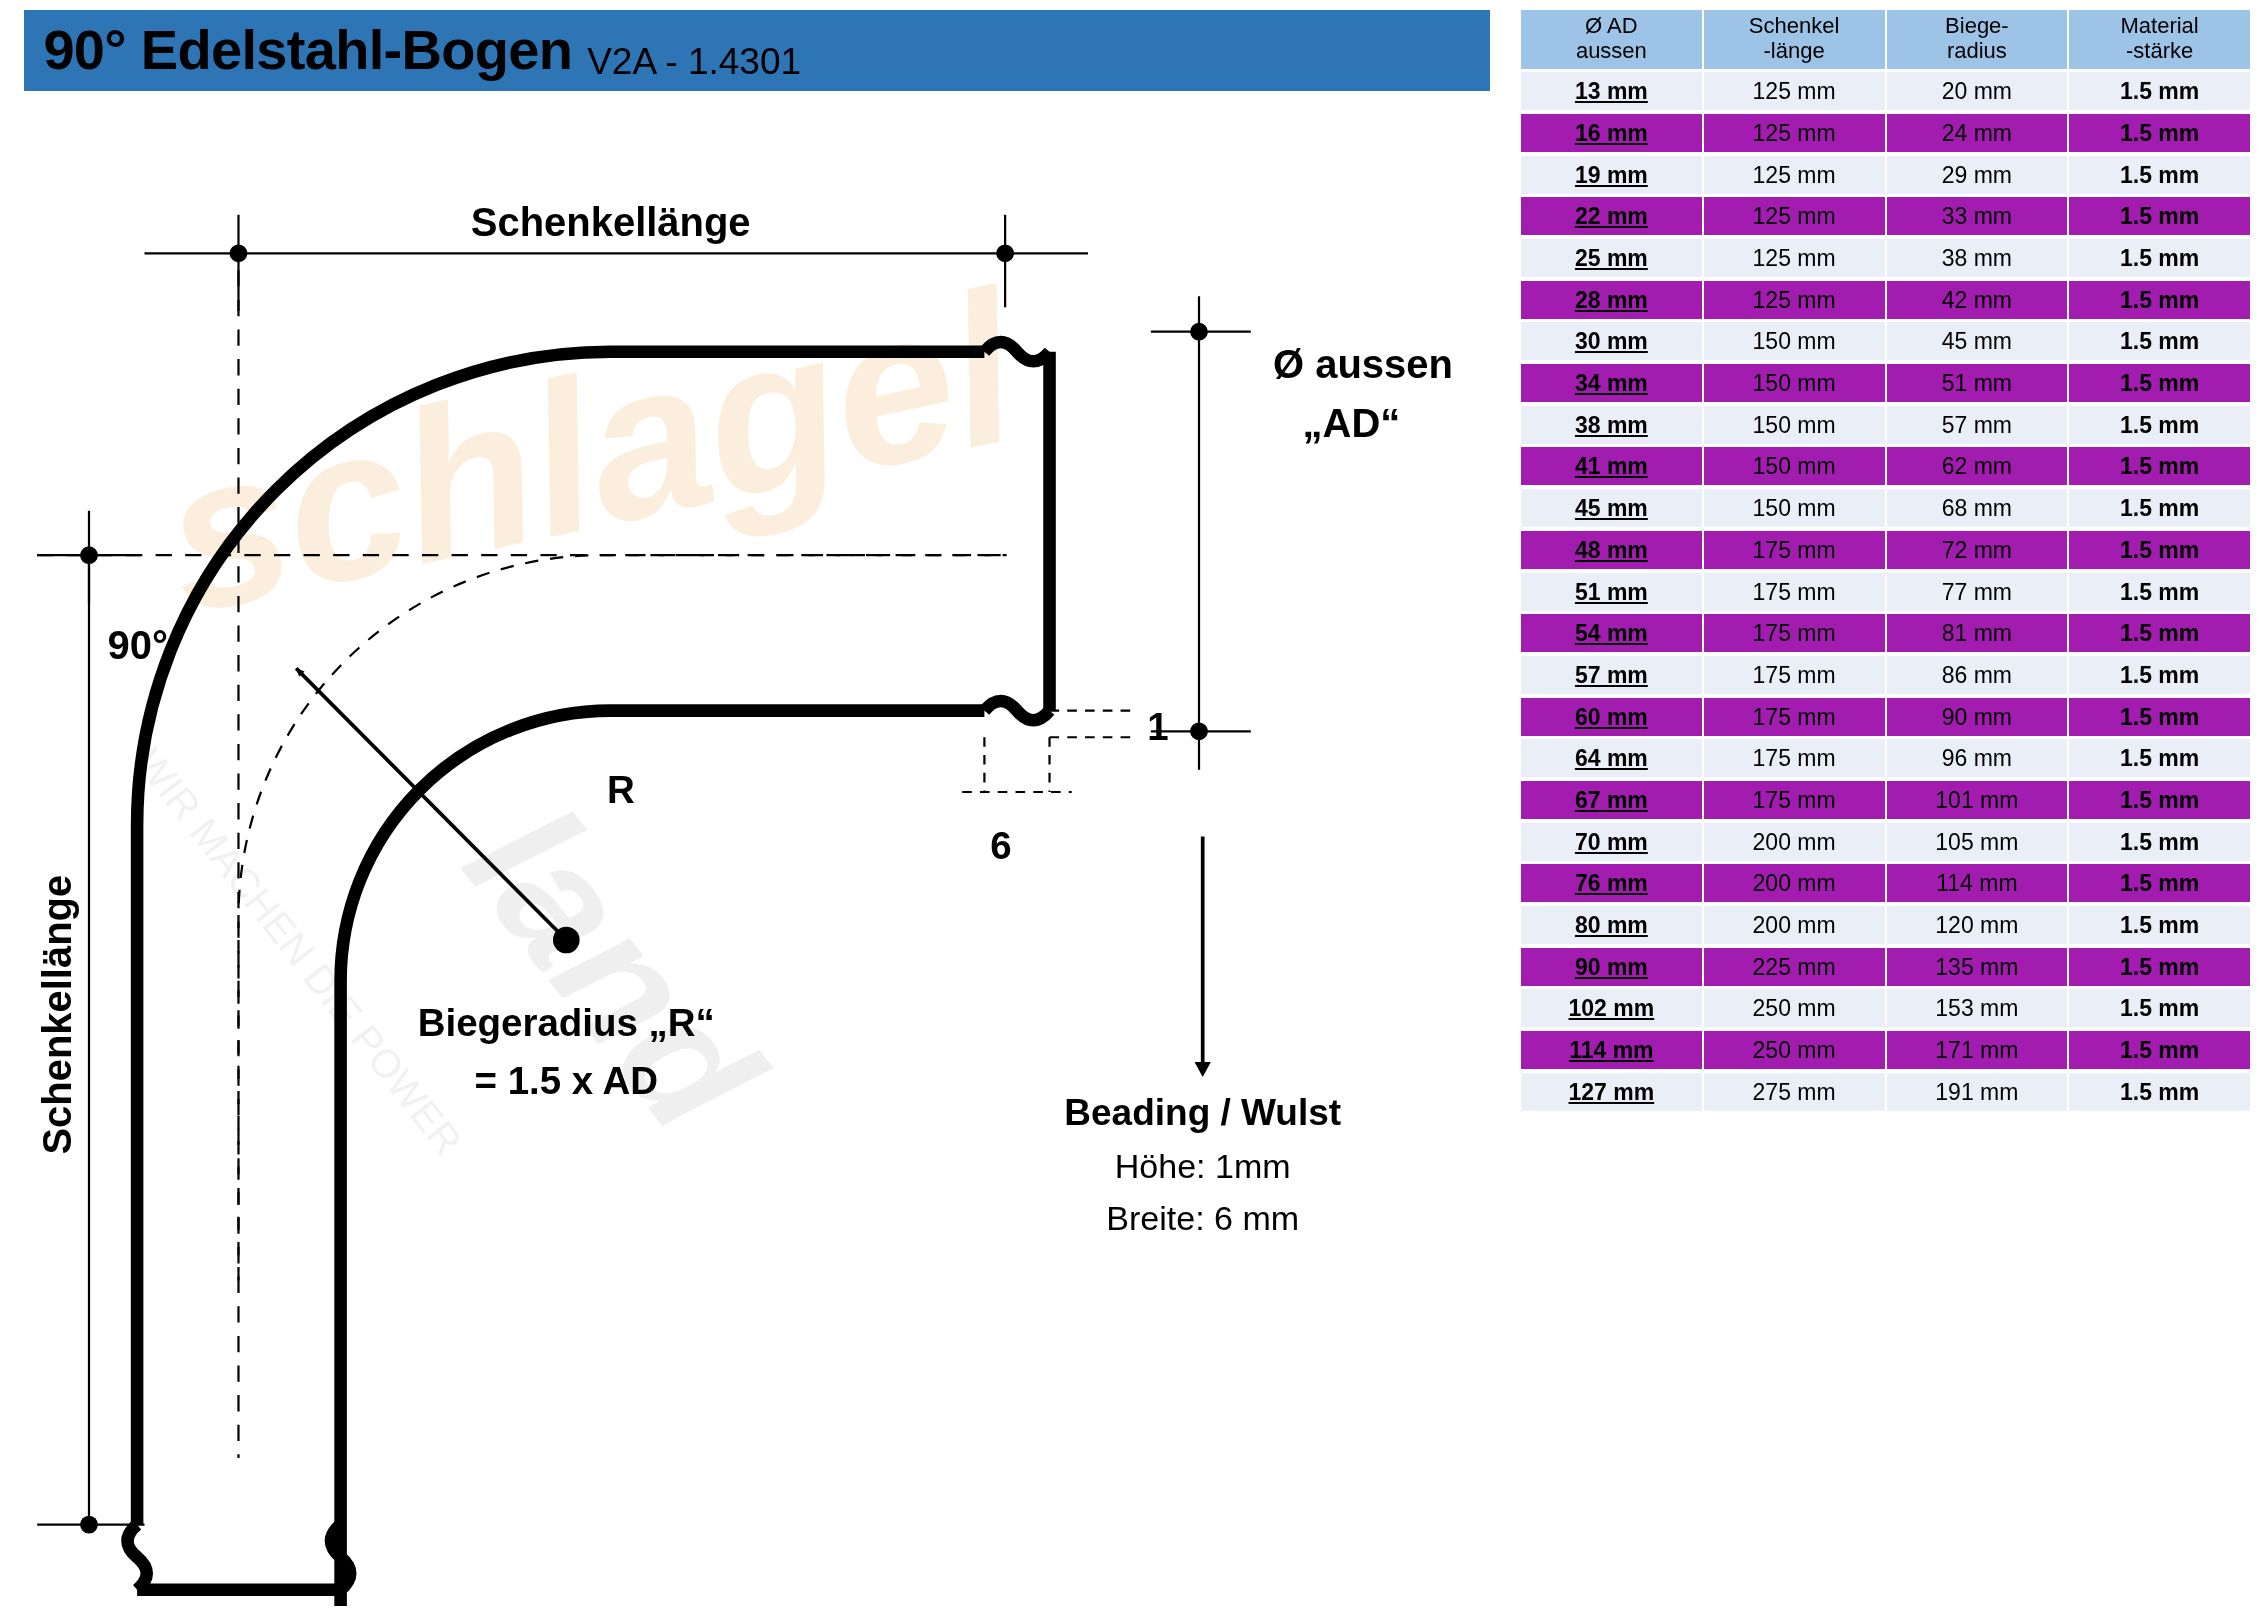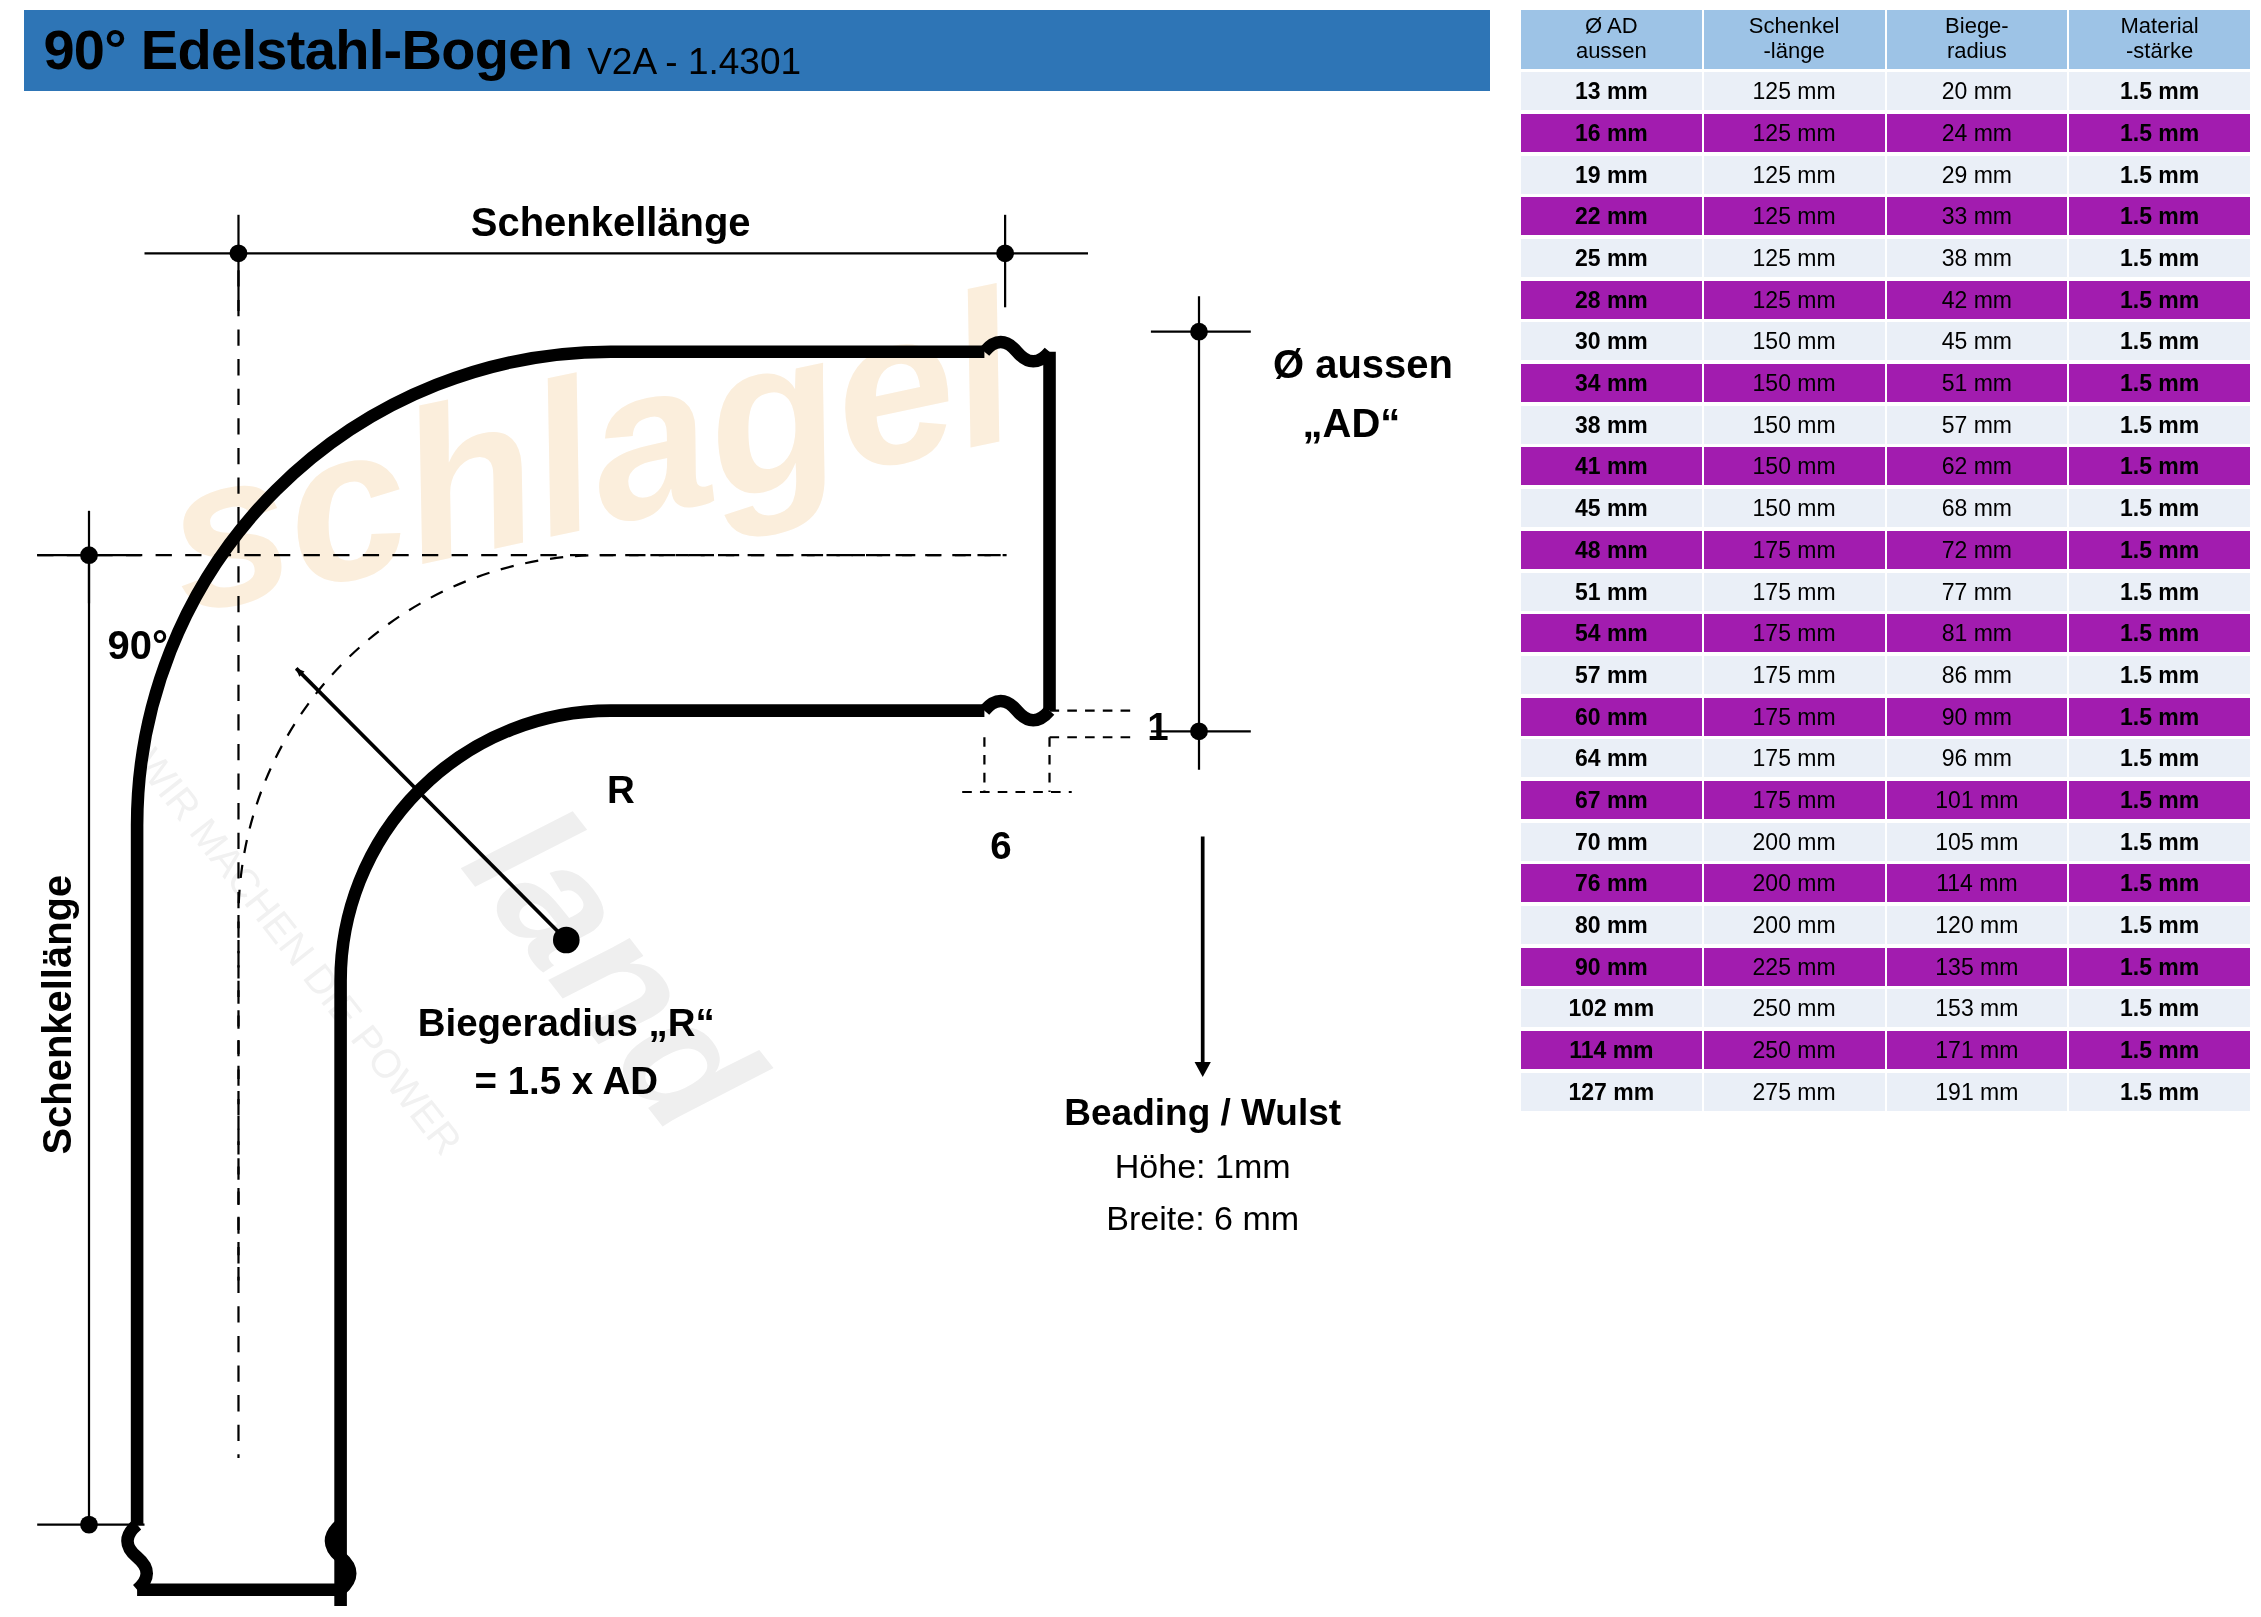--- a/index.html
+++ b/index.html
@@ -49,21 +49,21 @@
     flex:1 1 0;text-align:center;font-size:23px;color:#000;
     height:38px;line-height:38px;overflow:hidden;white-space:nowrap;
   }
   .thead .tcell{
     background:#9DC3E6;font-size:22px;font-weight:normal;
     height:59px;line-height:1.12;padding-top:4.4px;box-sizing:border-box;
   }
   .thead .tcell span{display:block;}
   .trow.odd .tcell{background:#EAEFF7;}
   .trow.even .tcell{background:#a21caf;}
-  .tcell.c0{font-weight:bold;}
+  .tcell.c0{font-weight:bold;text-decoration:underline;}
   .tcell.c1{font-weight:normal;}
   .tcell.c2{font-weight:normal;}
   .tcell.c3{font-weight:bold;}
 </style>
 </head>
 <body>
 
 <div id="left-panel">
 
   <div id="title-bar">

